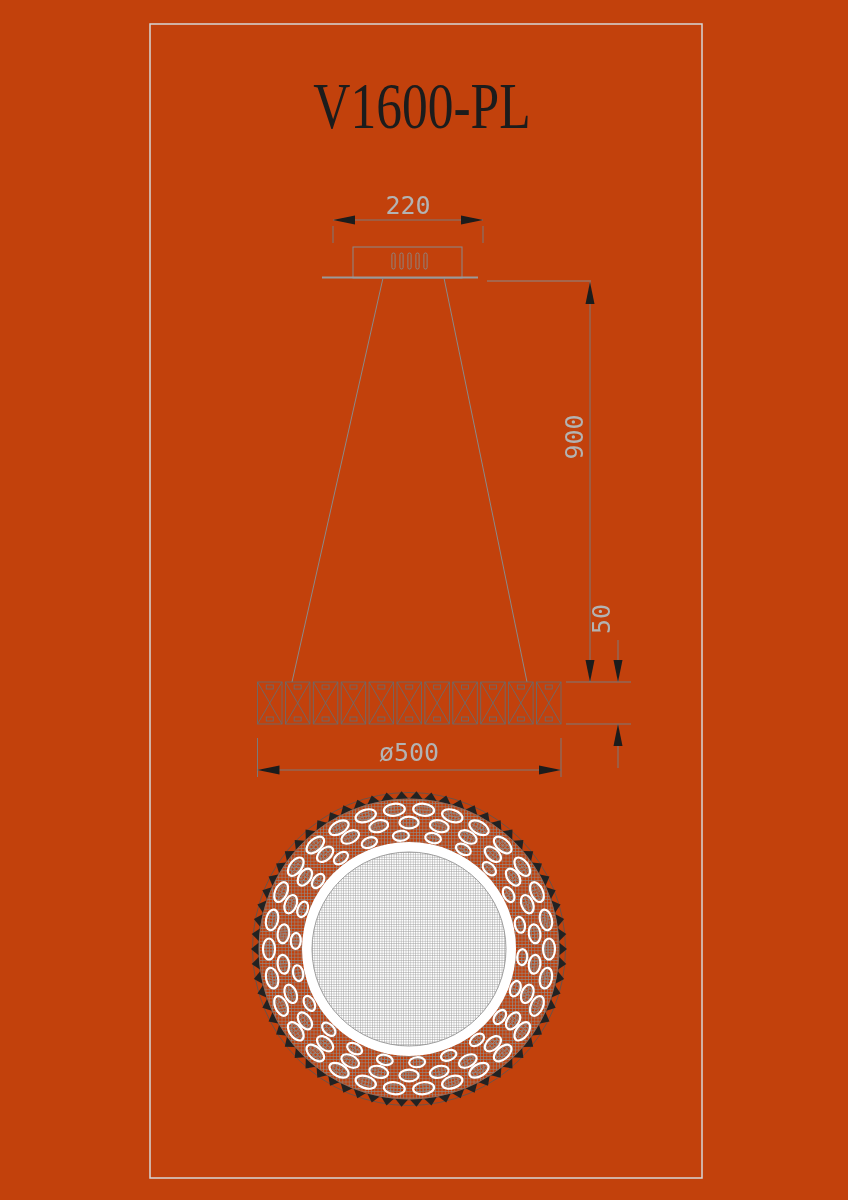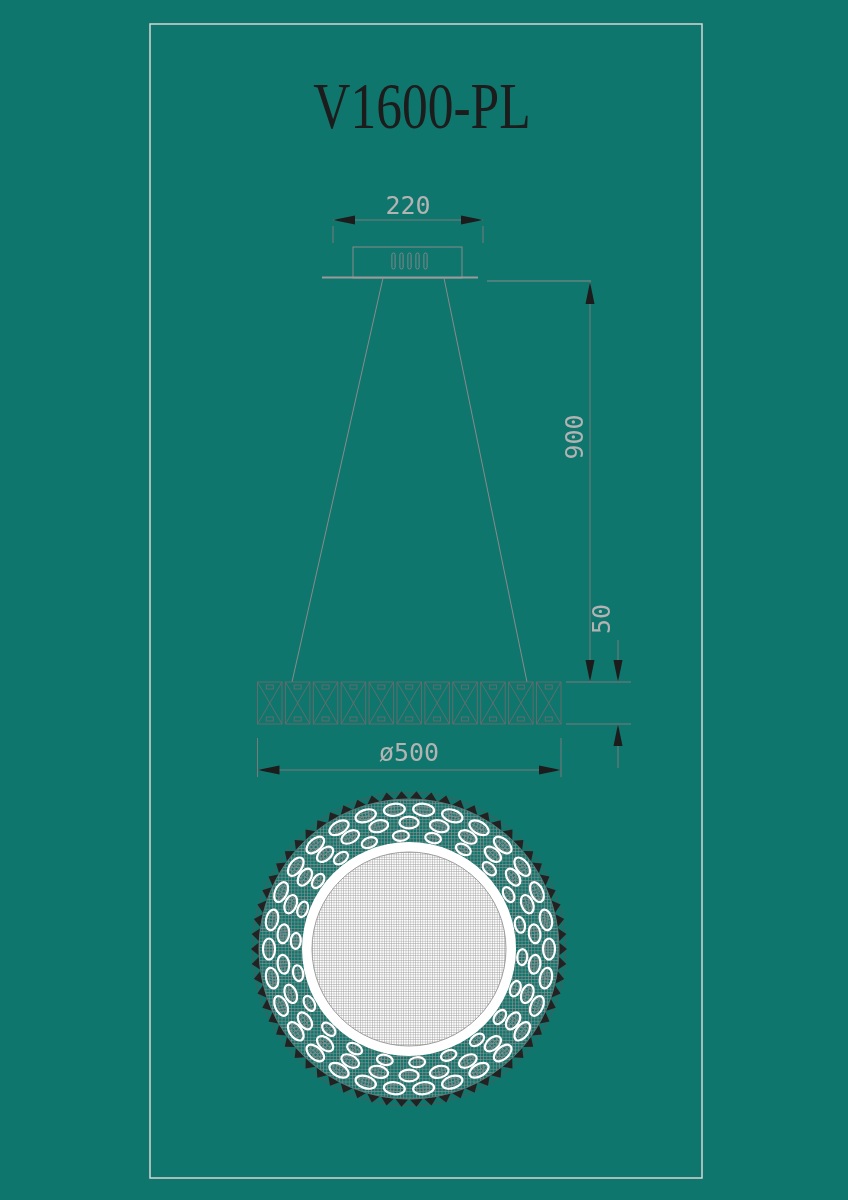--- a/index.html
+++ b/index.html
@@ -1,19 +1,19 @@
 <!DOCTYPE html>
 <html><head>
 <meta charset="utf-8">
 <style>
   html,body{margin:0;padding:0;background:#ffffff;}
   .stage{
     position:relative;
     width:848px;height:1200px;
-    background:#0f766e;
+    background:#c2410c;
     overflow:hidden;
     font-family:"Liberation Sans", sans-serif;
   }
   svg{position:absolute;left:0;top:0;}
   .title-text{
     font-family:"Liberation Serif", serif;
     fill:#1c1c1c;
   }
   .dim-text{
     font-family:"DejaVu Sans Mono", monospace;

